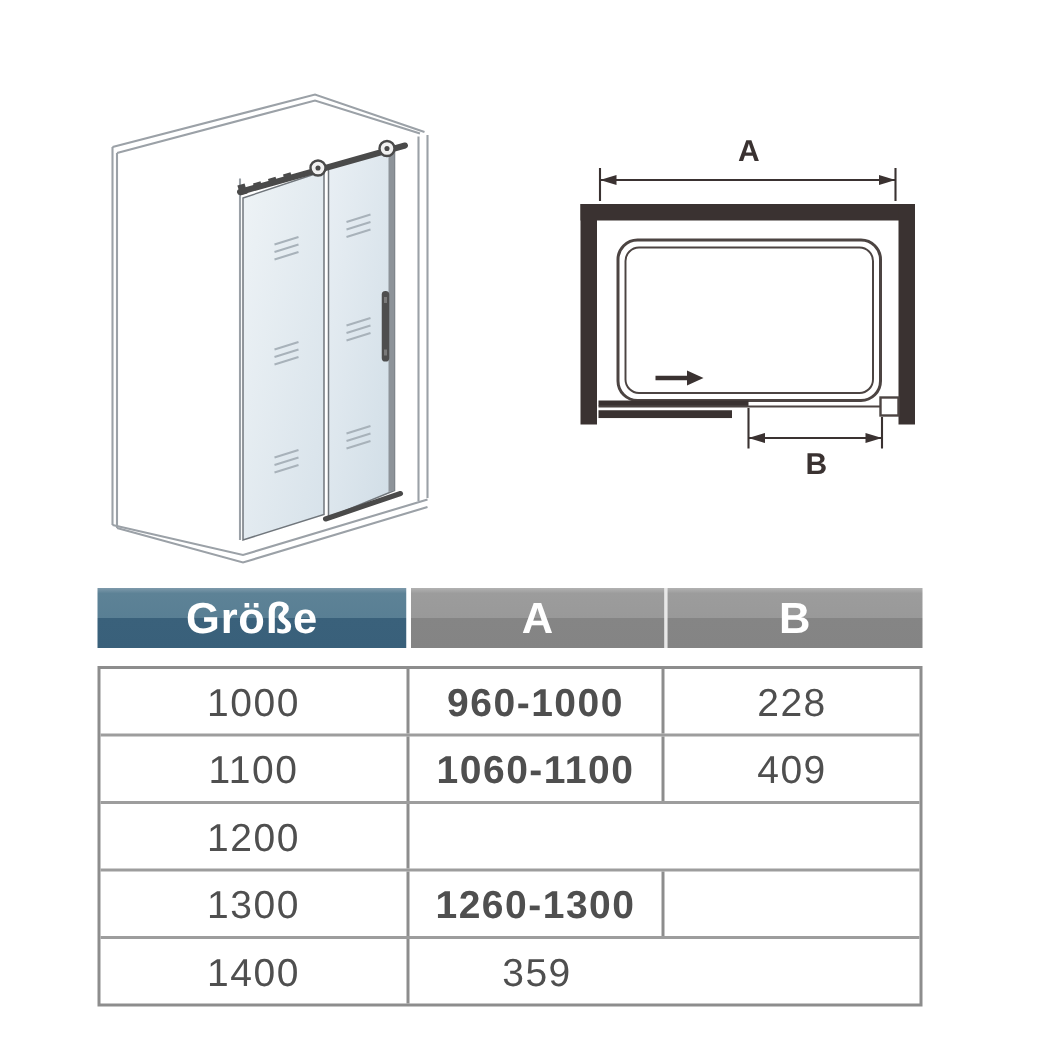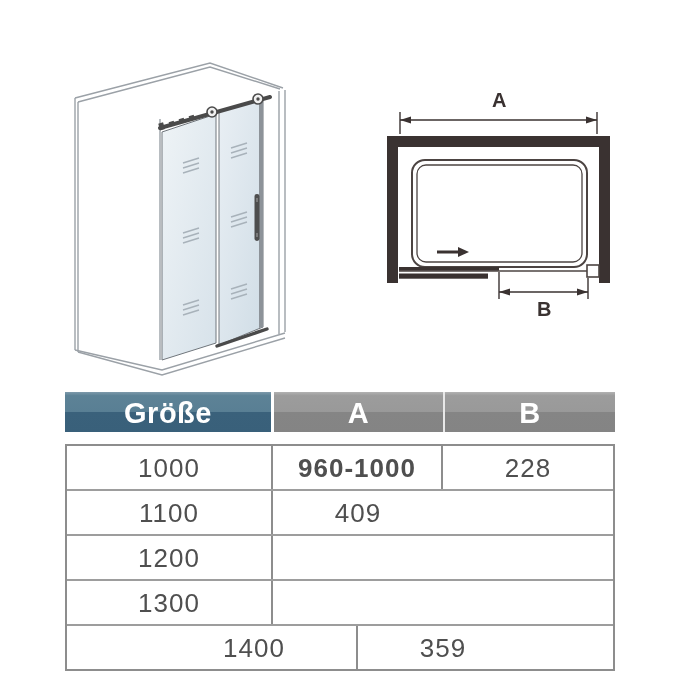--- a/index.html
+++ b/index.html
@@ -21,21 +21,21 @@
     background:linear-gradient(180deg,#7e9aab 0%,#5d8296 9%,#597f94 50%,#3a617b 50%,#39607a 100%);}
   .hgap1{width:3px;background:#ffffff;}
   .hcell.gray-a{width:169px;
     background:linear-gradient(180deg,#b2b2b2 0%,#9c9c9c 9%,#999999 50%,#858585 50%,#848484 100%);}
   .hgap2{width:2px;background:#e8e8e8;}
   .hcell.gray-b{width:170px;
     background:linear-gradient(180deg,#b2b2b2 0%,#9c9c9c 9%,#999999 50%,#858585 50%,#848484 100%);}
   .spec-gap{height:12px;}
   .spec-grid{width:550px;border:2px solid #8d8d8d;box-sizing:border-box;background:#ffffff;}
   .t-row{display:flex;height:43px;border-bottom:2px solid #9d9d9d;}
-  .t-row:last-child{border-bottom:none;justify-content:center;}
+  .t-row:last-child{border-bottom:none;}
   .t-cell{height:43px;line-height:44px;text-align:center;color:#4f4f4f;
           font-size:26px;letter-spacing:1px;box-sizing:border-box;}
   .t-cell.c0{width:206px;border-right:2px solid #8d8d8d;}
   .t-cell.c1{width:170px;border-right:2px solid #8d8d8d;font-weight:bold;}
   .t-cell.c2{width:170px;}
 </style>
 </head>
 <body>
 
 <div class="stage">
@@ -161,27 +161,29 @@
     </div>
     <div class="spec-gap"></div>
     <div class="spec-grid">
       <div class="t-row">
         <div class="t-cell c0">1000</div>
         <div class="t-cell c1">960-1000</div>
         <div class="t-cell c2">228</div>
       </div>
       <div class="t-row">
         <div class="t-cell c0">1100</div>
+        <div class="t-cell c1">1060-1100</div>
         <div class="t-cell c2">409</div>
       </div>
       <div class="t-row">
         <div class="t-cell c0">1200</div>
       </div>
       <div class="t-row">
         <div class="t-cell c0">1300</div>
+        <div class="t-cell c1">1260-1300</div>
       </div>
       <div class="t-row">
         <div class="t-cell c0">1400</div>
         <div class="t-cell c2">359</div>
       </div>
     </div>
   </div>
 
 </div>
 

